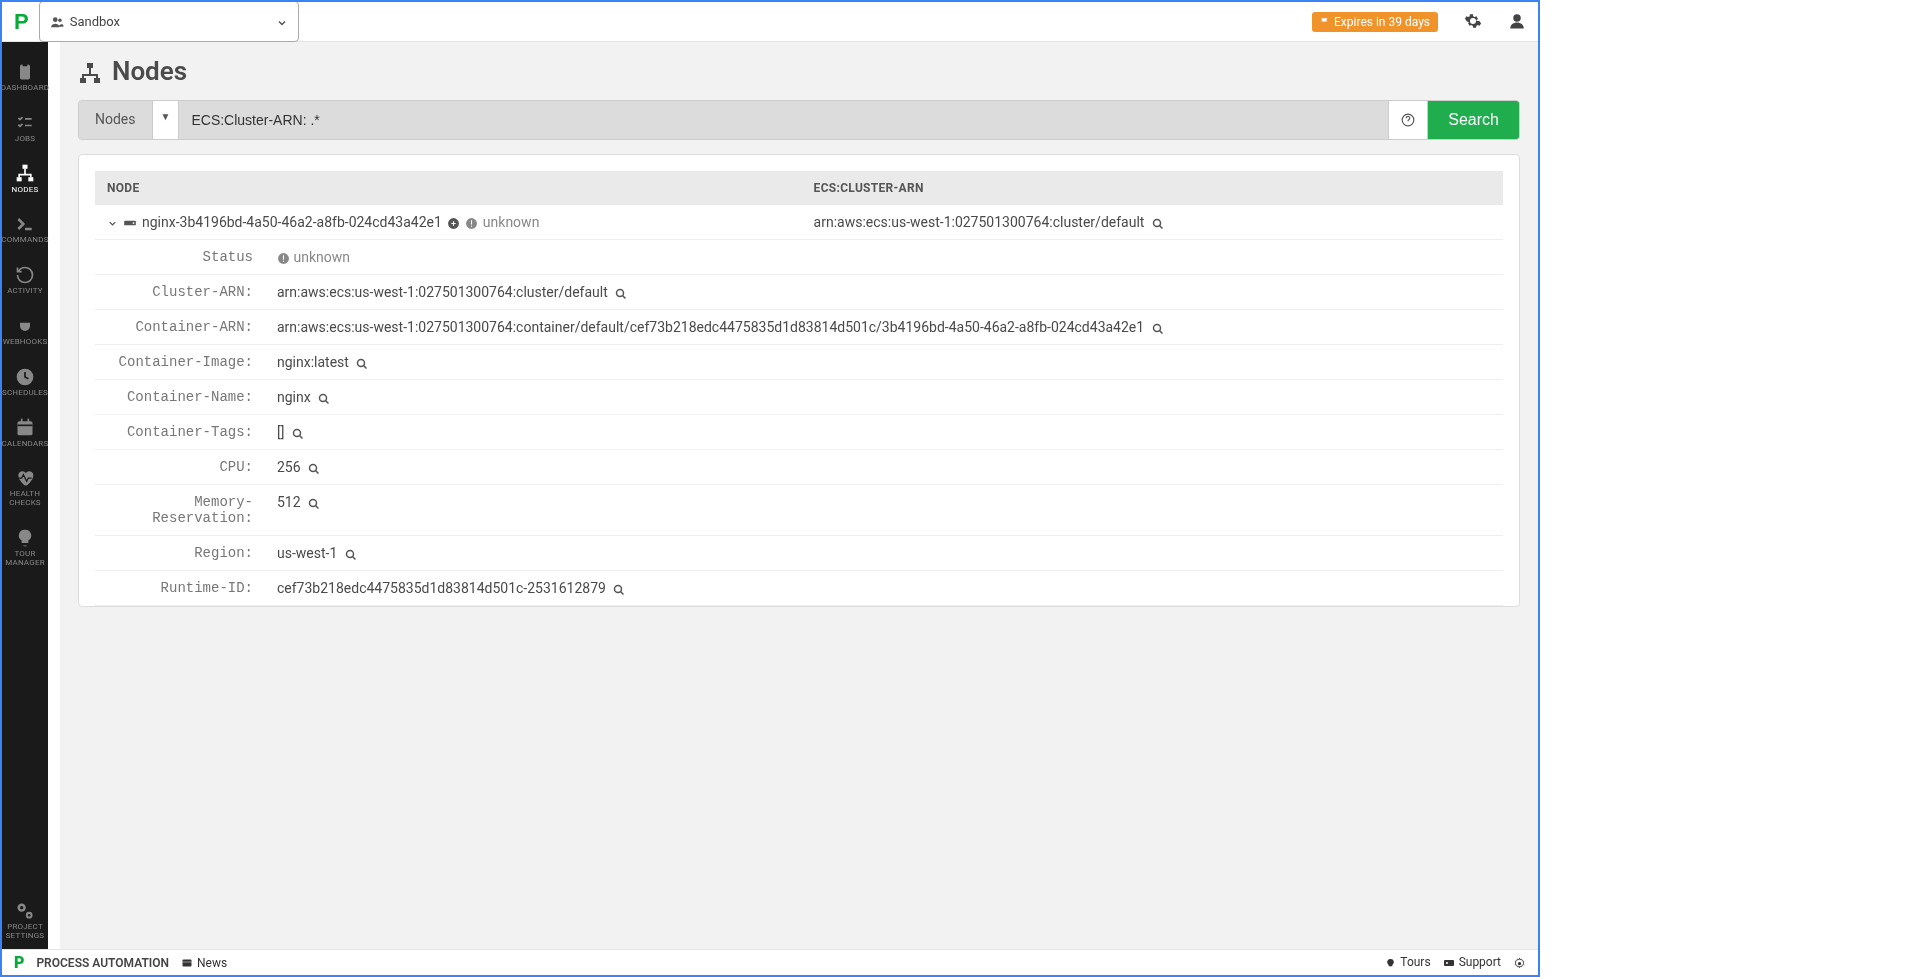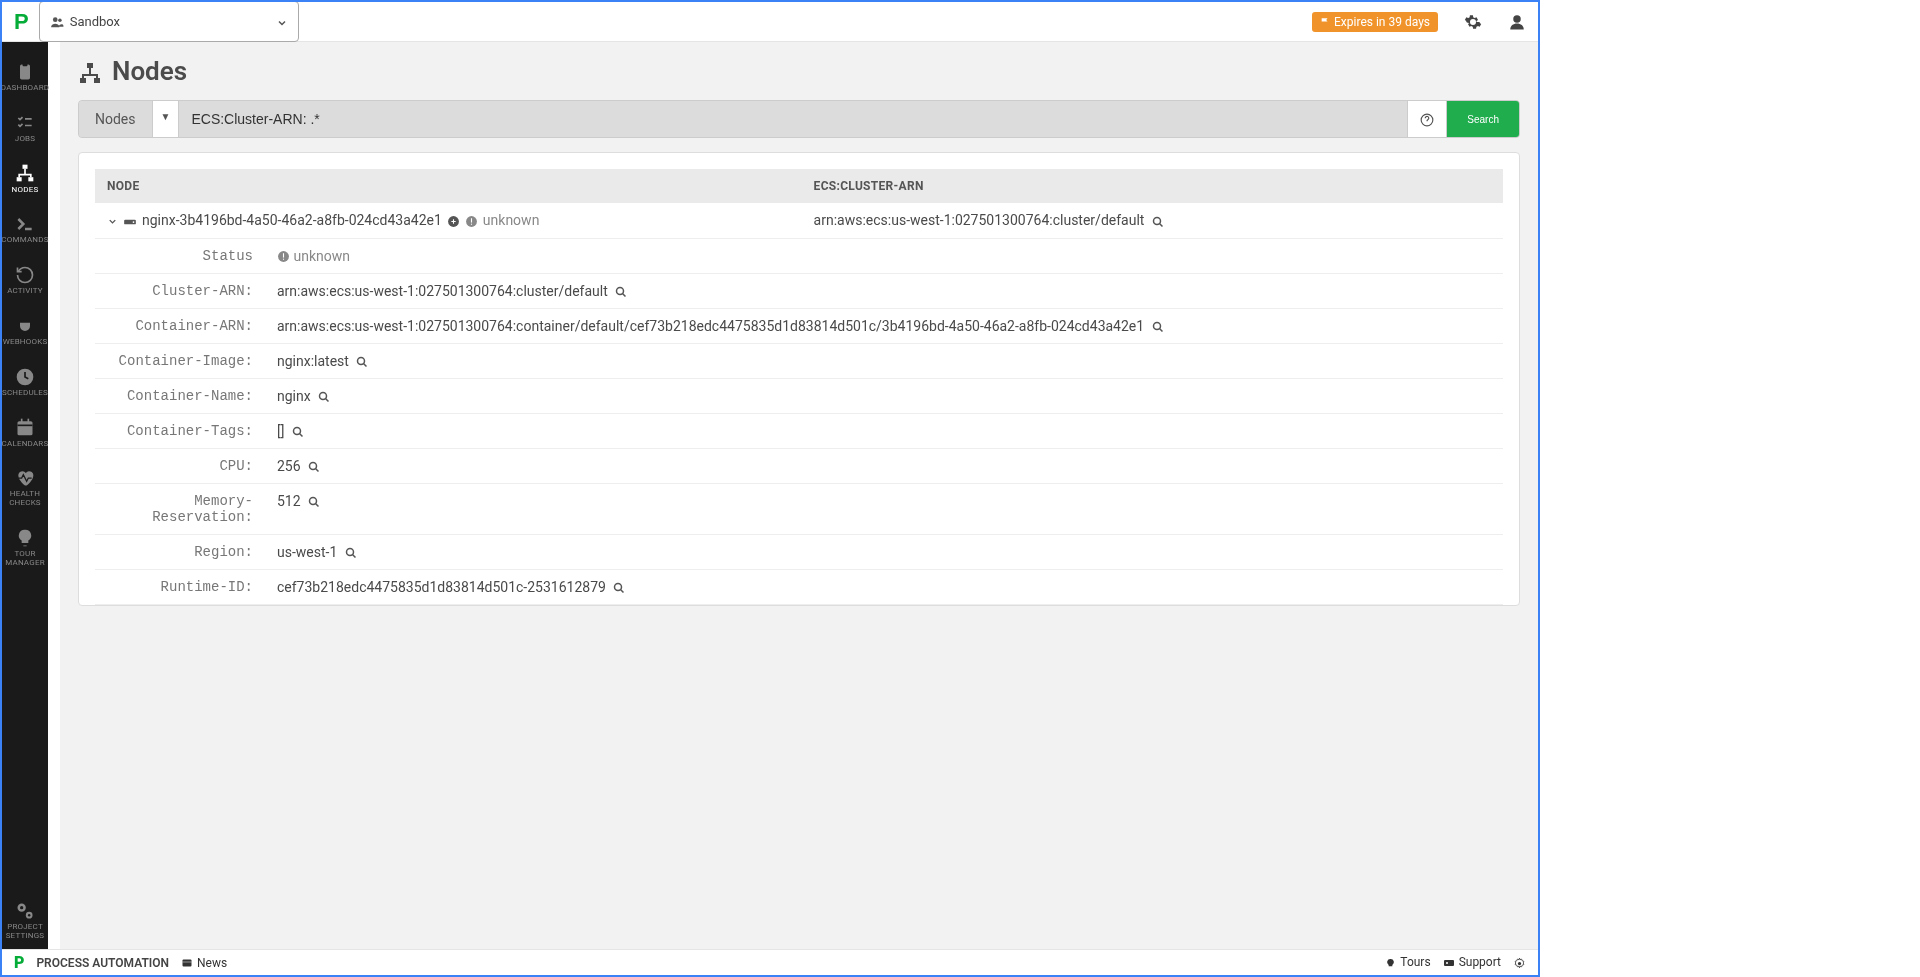--- a/index.html
+++ b/index.html
@@ -37,21 +37,21 @@
     padding: 12px 10px;
     width: 260px;
     display: flex;
     align-items: center;
     justify-content: space-between;
     cursor: pointer;
     font-size: 13px;
     color: #444;
   }
   .project-selector .left { display: flex; align-items: center; gap: 6px; }
-  .header-right { display: flex; align-items: center; gap: 26px; padding-left: 44px; }
+  .header-right { display: flex; align-items: flex-start; gap: 26px; padding-left: 44px; }
   .badge-expires {
     background: #f0932b;
     color: #fff;
     border-radius: 3px;
     padding: 3px 8px;
     font-size: 12px;
     display: flex;
     align-items: center;
     gap: 4px;
   }
@@ -141,21 +141,21 @@
     border-left: 1px solid #ccc;
     color: #555;
     cursor: pointer;
   }
   .search-btn {
     padding: 10px 20px;
     background: #1fad4e;
     color: #fff;
     border: none;
     cursor: pointer;
-    font-size: 10px;
+    font-size: 16px;
   }
   
   .panel {
     background: #fff;
     border: 1px solid #ddd;
     border-radius: 4px;
     padding: 16px 16px 0 16px;
   }
   .panel-tabs-row {
     display: flex;

